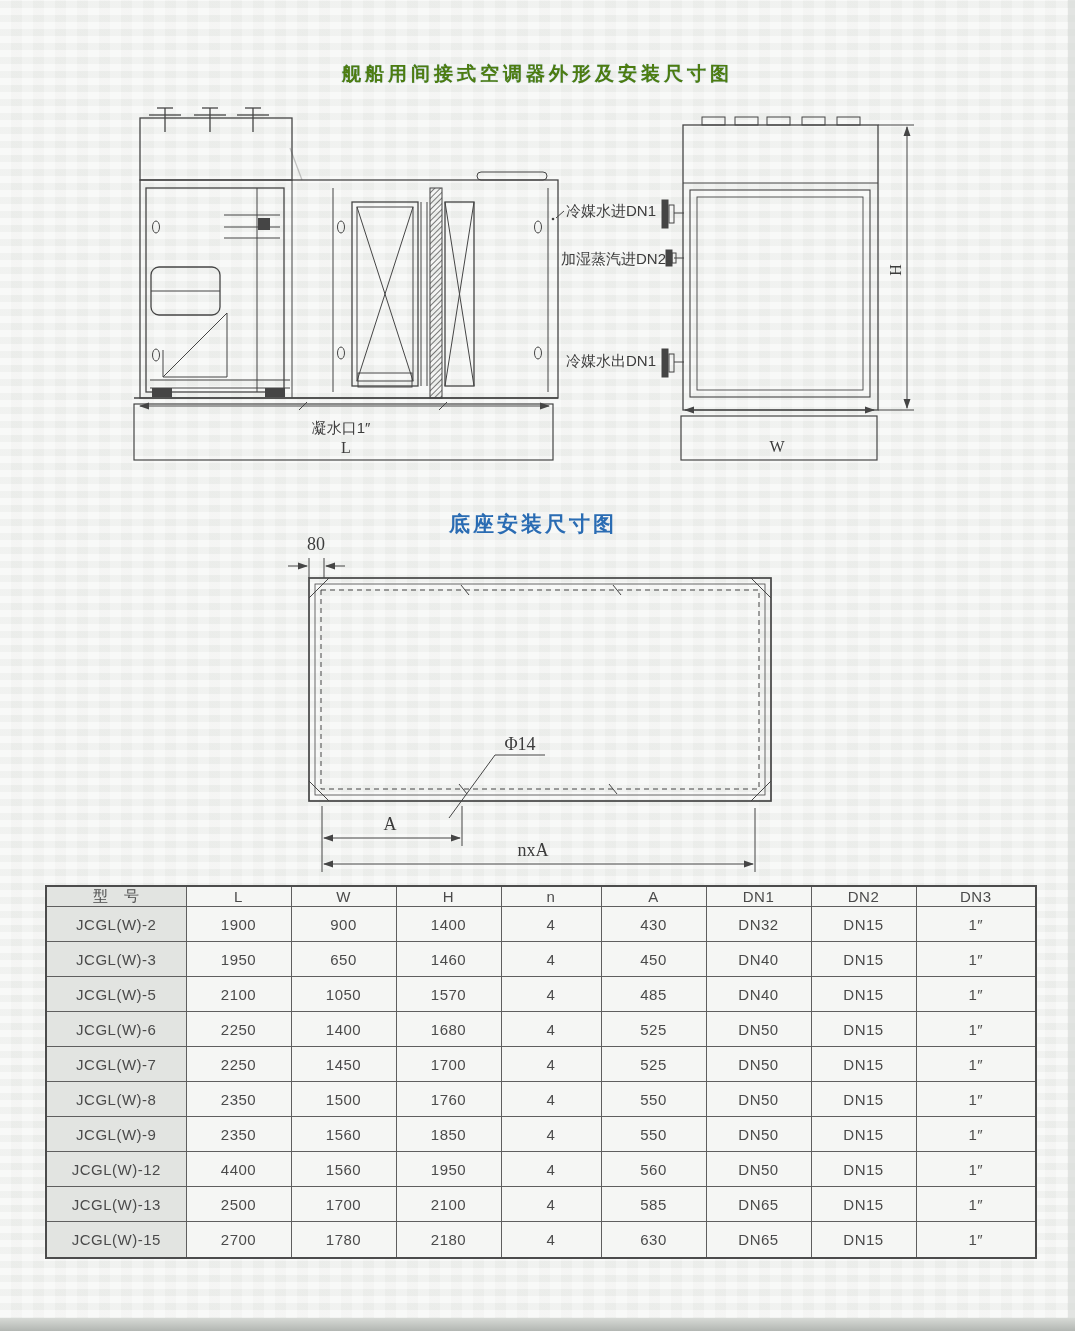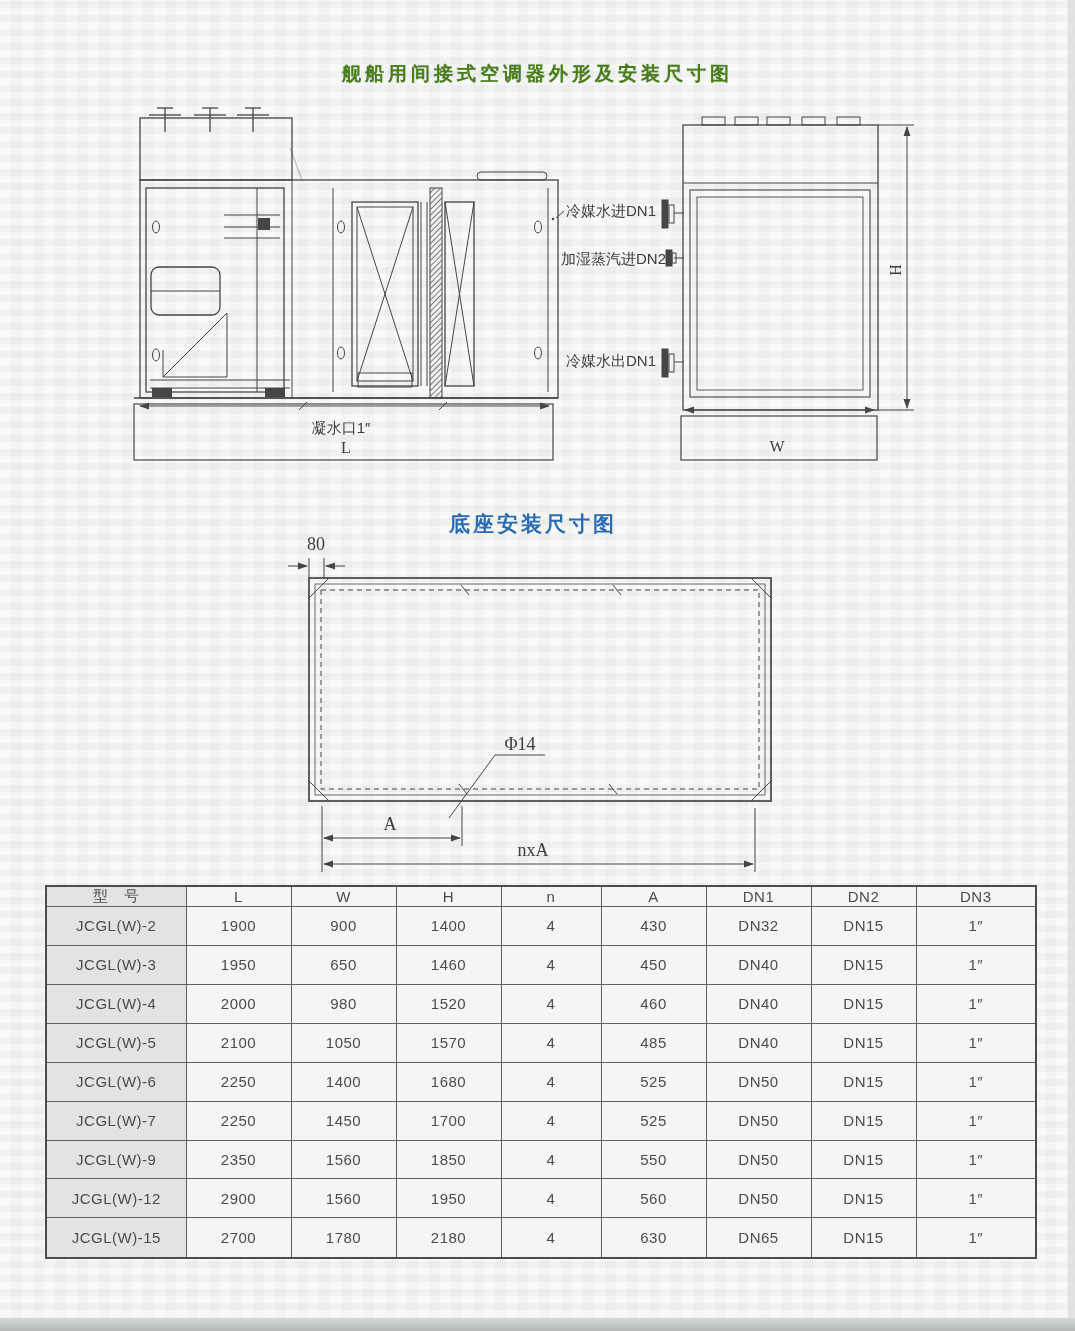--- a/index.html
+++ b/index.html
@@ -289,31 +289,20 @@
         <td>1950</td>
         <td>650</td>
         <td>1460</td>
         <td>4</td>
         <td>450</td>
         <td>DN40</td>
         <td>DN15</td>
         <td>1″</td>
       </tr>
       <tr>
-        <td class="first">JCGL(W)-4</td>
-        <td>2000</td>
-        <td>980</td>
-        <td>1520</td>
-        <td>4</td>
-        <td>460</td>
-        <td>DN40</td>
-        <td>DN15</td>
-        <td>1″</td>
-      </tr>
-      <tr>
         <td class="first">JCGL(W)-5</td>
         <td>2100</td>
         <td>1050</td>
         <td>1570</td>
         <td>4</td>
         <td>485</td>
         <td>DN40</td>
         <td>DN15</td>
         <td>1″</td>
       </tr>
@@ -333,38 +322,60 @@
         <td>2250</td>
         <td>1450</td>
         <td>1700</td>
         <td>4</td>
         <td>525</td>
         <td>DN50</td>
         <td>DN15</td>
         <td>1″</td>
       </tr>
       <tr>
+        <td class="first">JCGL(W)-8</td>
+        <td>2350</td>
+        <td>1500</td>
+        <td>1760</td>
+        <td>4</td>
+        <td>550</td>
+        <td>DN50</td>
+        <td>DN15</td>
+        <td>1″</td>
+      </tr>
+      <tr>
         <td class="first">JCGL(W)-9</td>
         <td>2350</td>
         <td>1560</td>
         <td>1850</td>
         <td>4</td>
         <td>550</td>
         <td>DN50</td>
         <td>DN15</td>
         <td>1″</td>
       </tr>
       <tr>
         <td class="first">JCGL(W)-12</td>
-        <td>2900</td>
+        <td>4400</td>
         <td>1560</td>
         <td>1950</td>
         <td>4</td>
         <td>560</td>
         <td>DN50</td>
+        <td>DN15</td>
+        <td>1″</td>
+      </tr>
+      <tr>
+        <td class="first">JCGL(W)-13</td>
+        <td>2500</td>
+        <td>1700</td>
+        <td>2100</td>
+        <td>4</td>
+        <td>585</td>
+        <td>DN65</td>
         <td>DN15</td>
         <td>1″</td>
       </tr>
       <tr>
         <td class="first">JCGL(W)-15</td>
         <td>2700</td>
         <td>1780</td>
         <td>2180</td>
         <td>4</td>
         <td>630</td>

